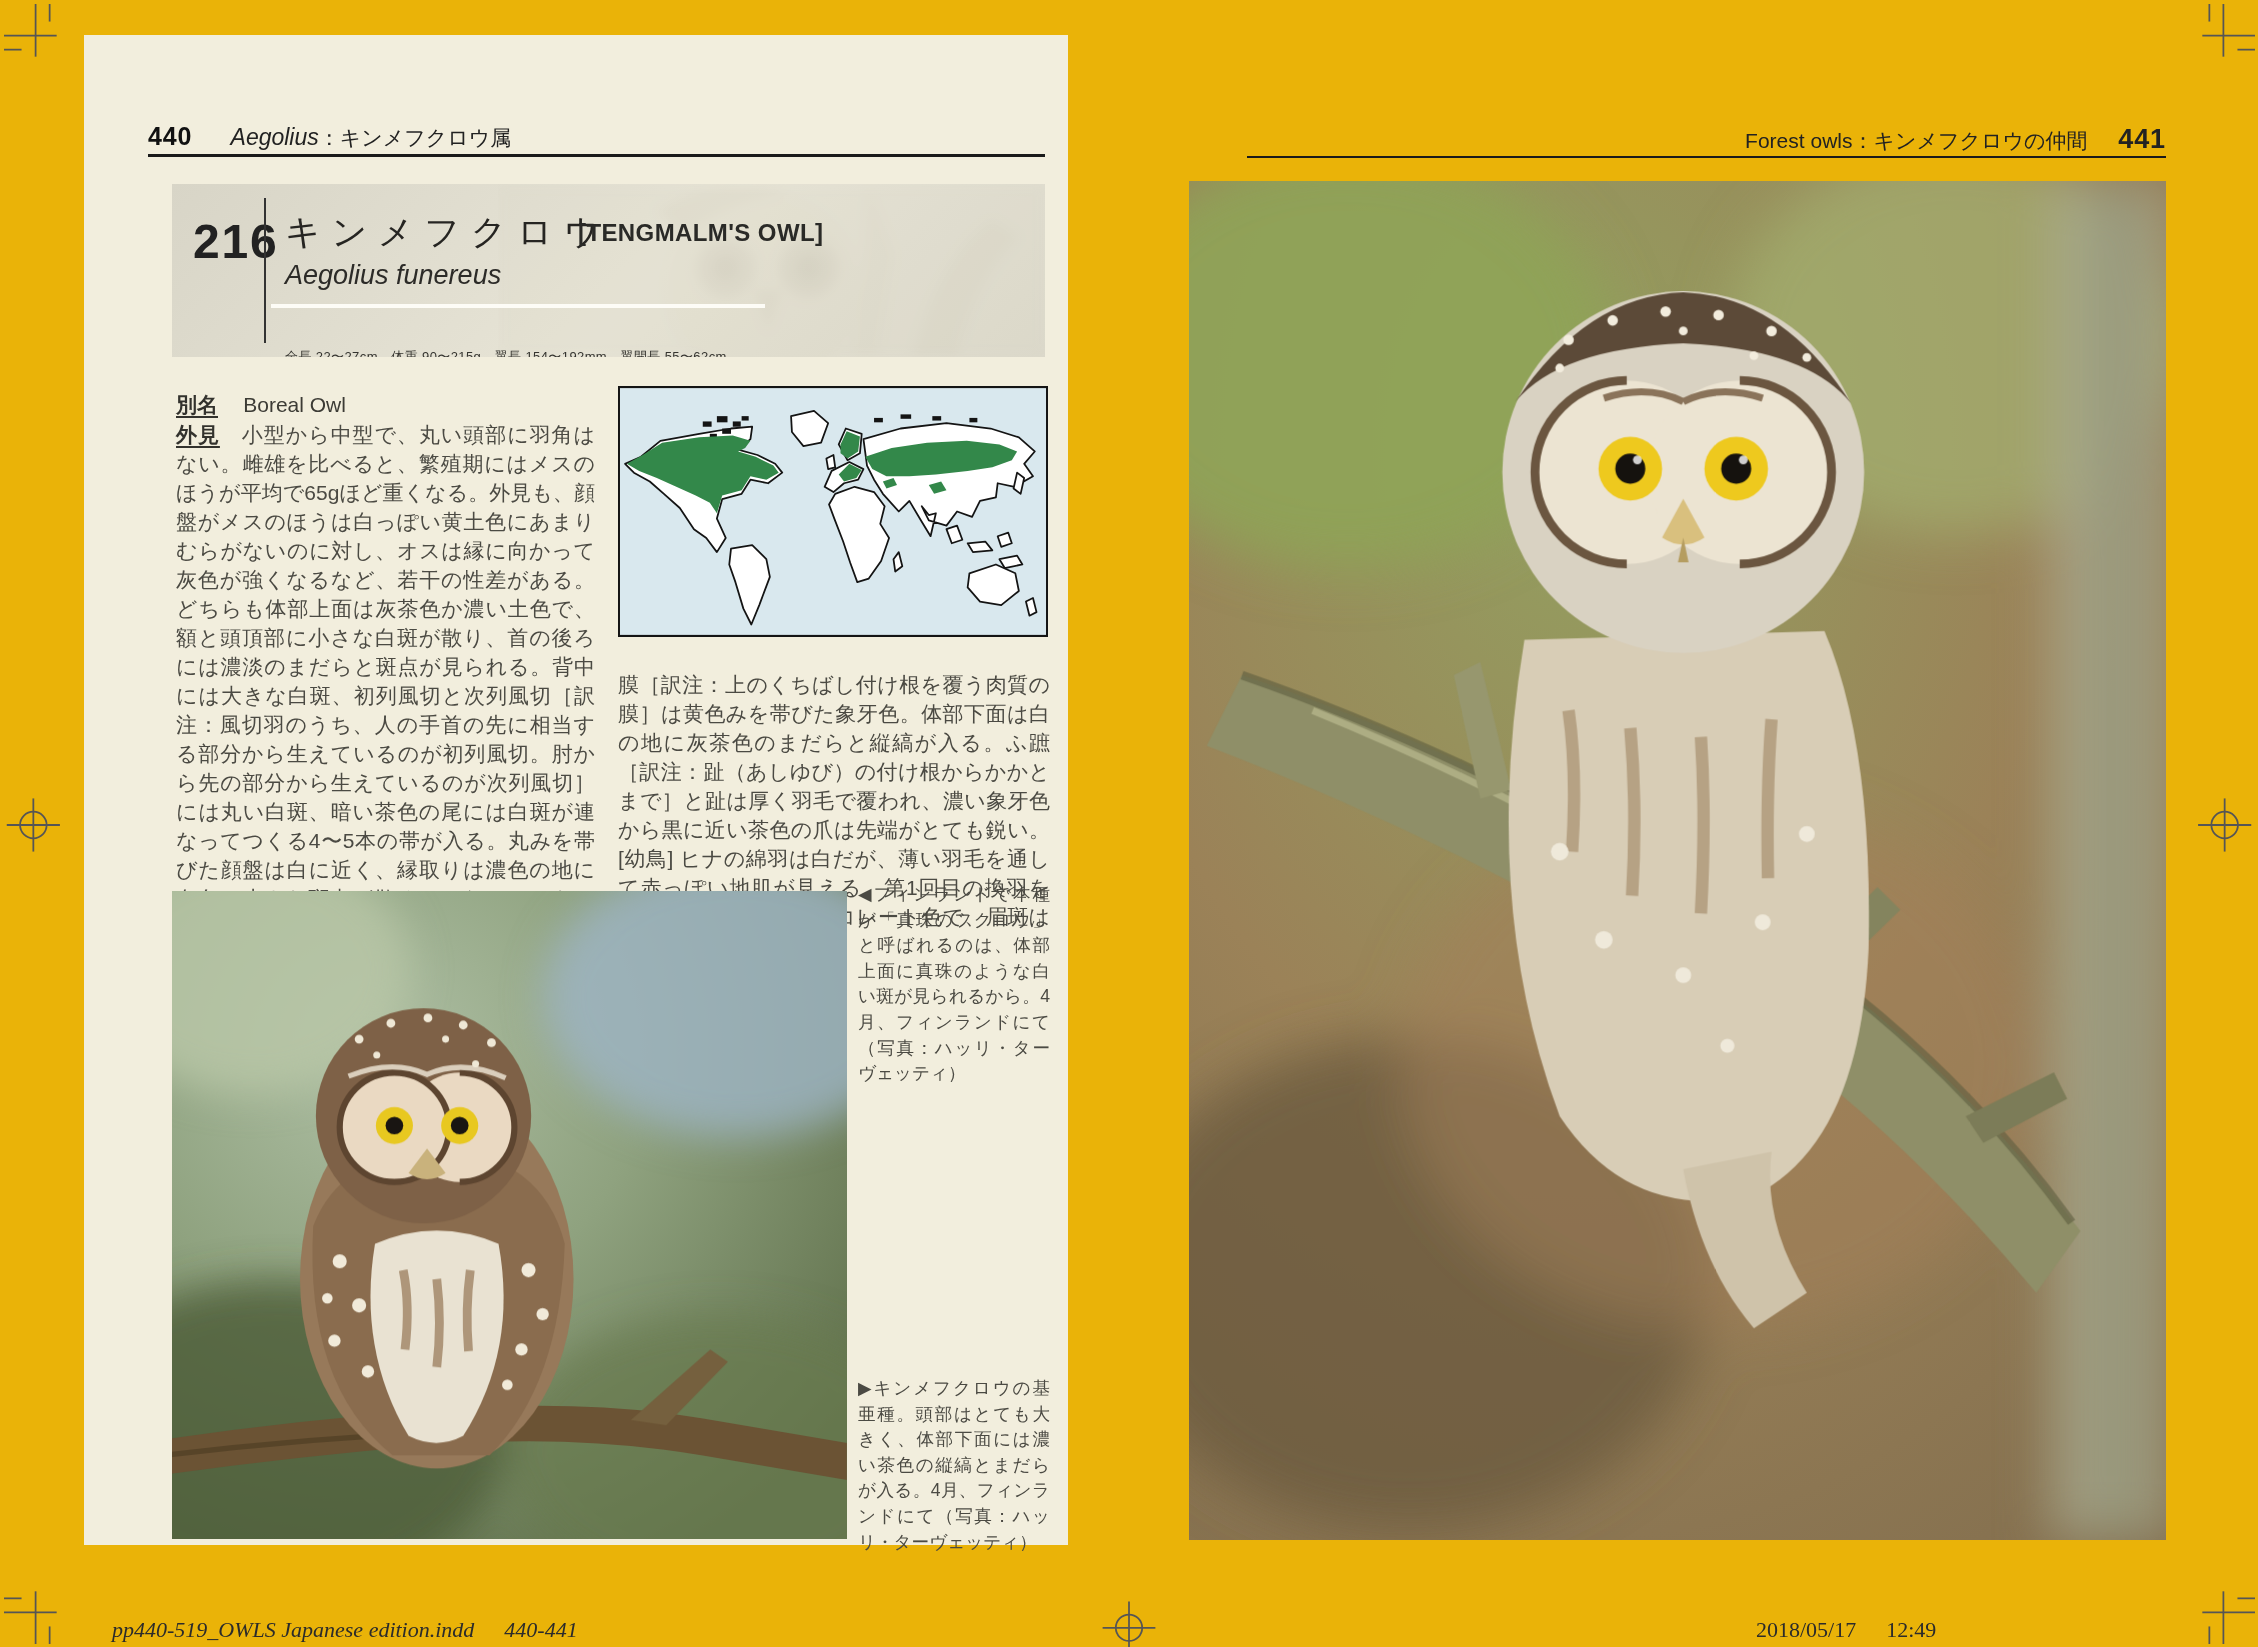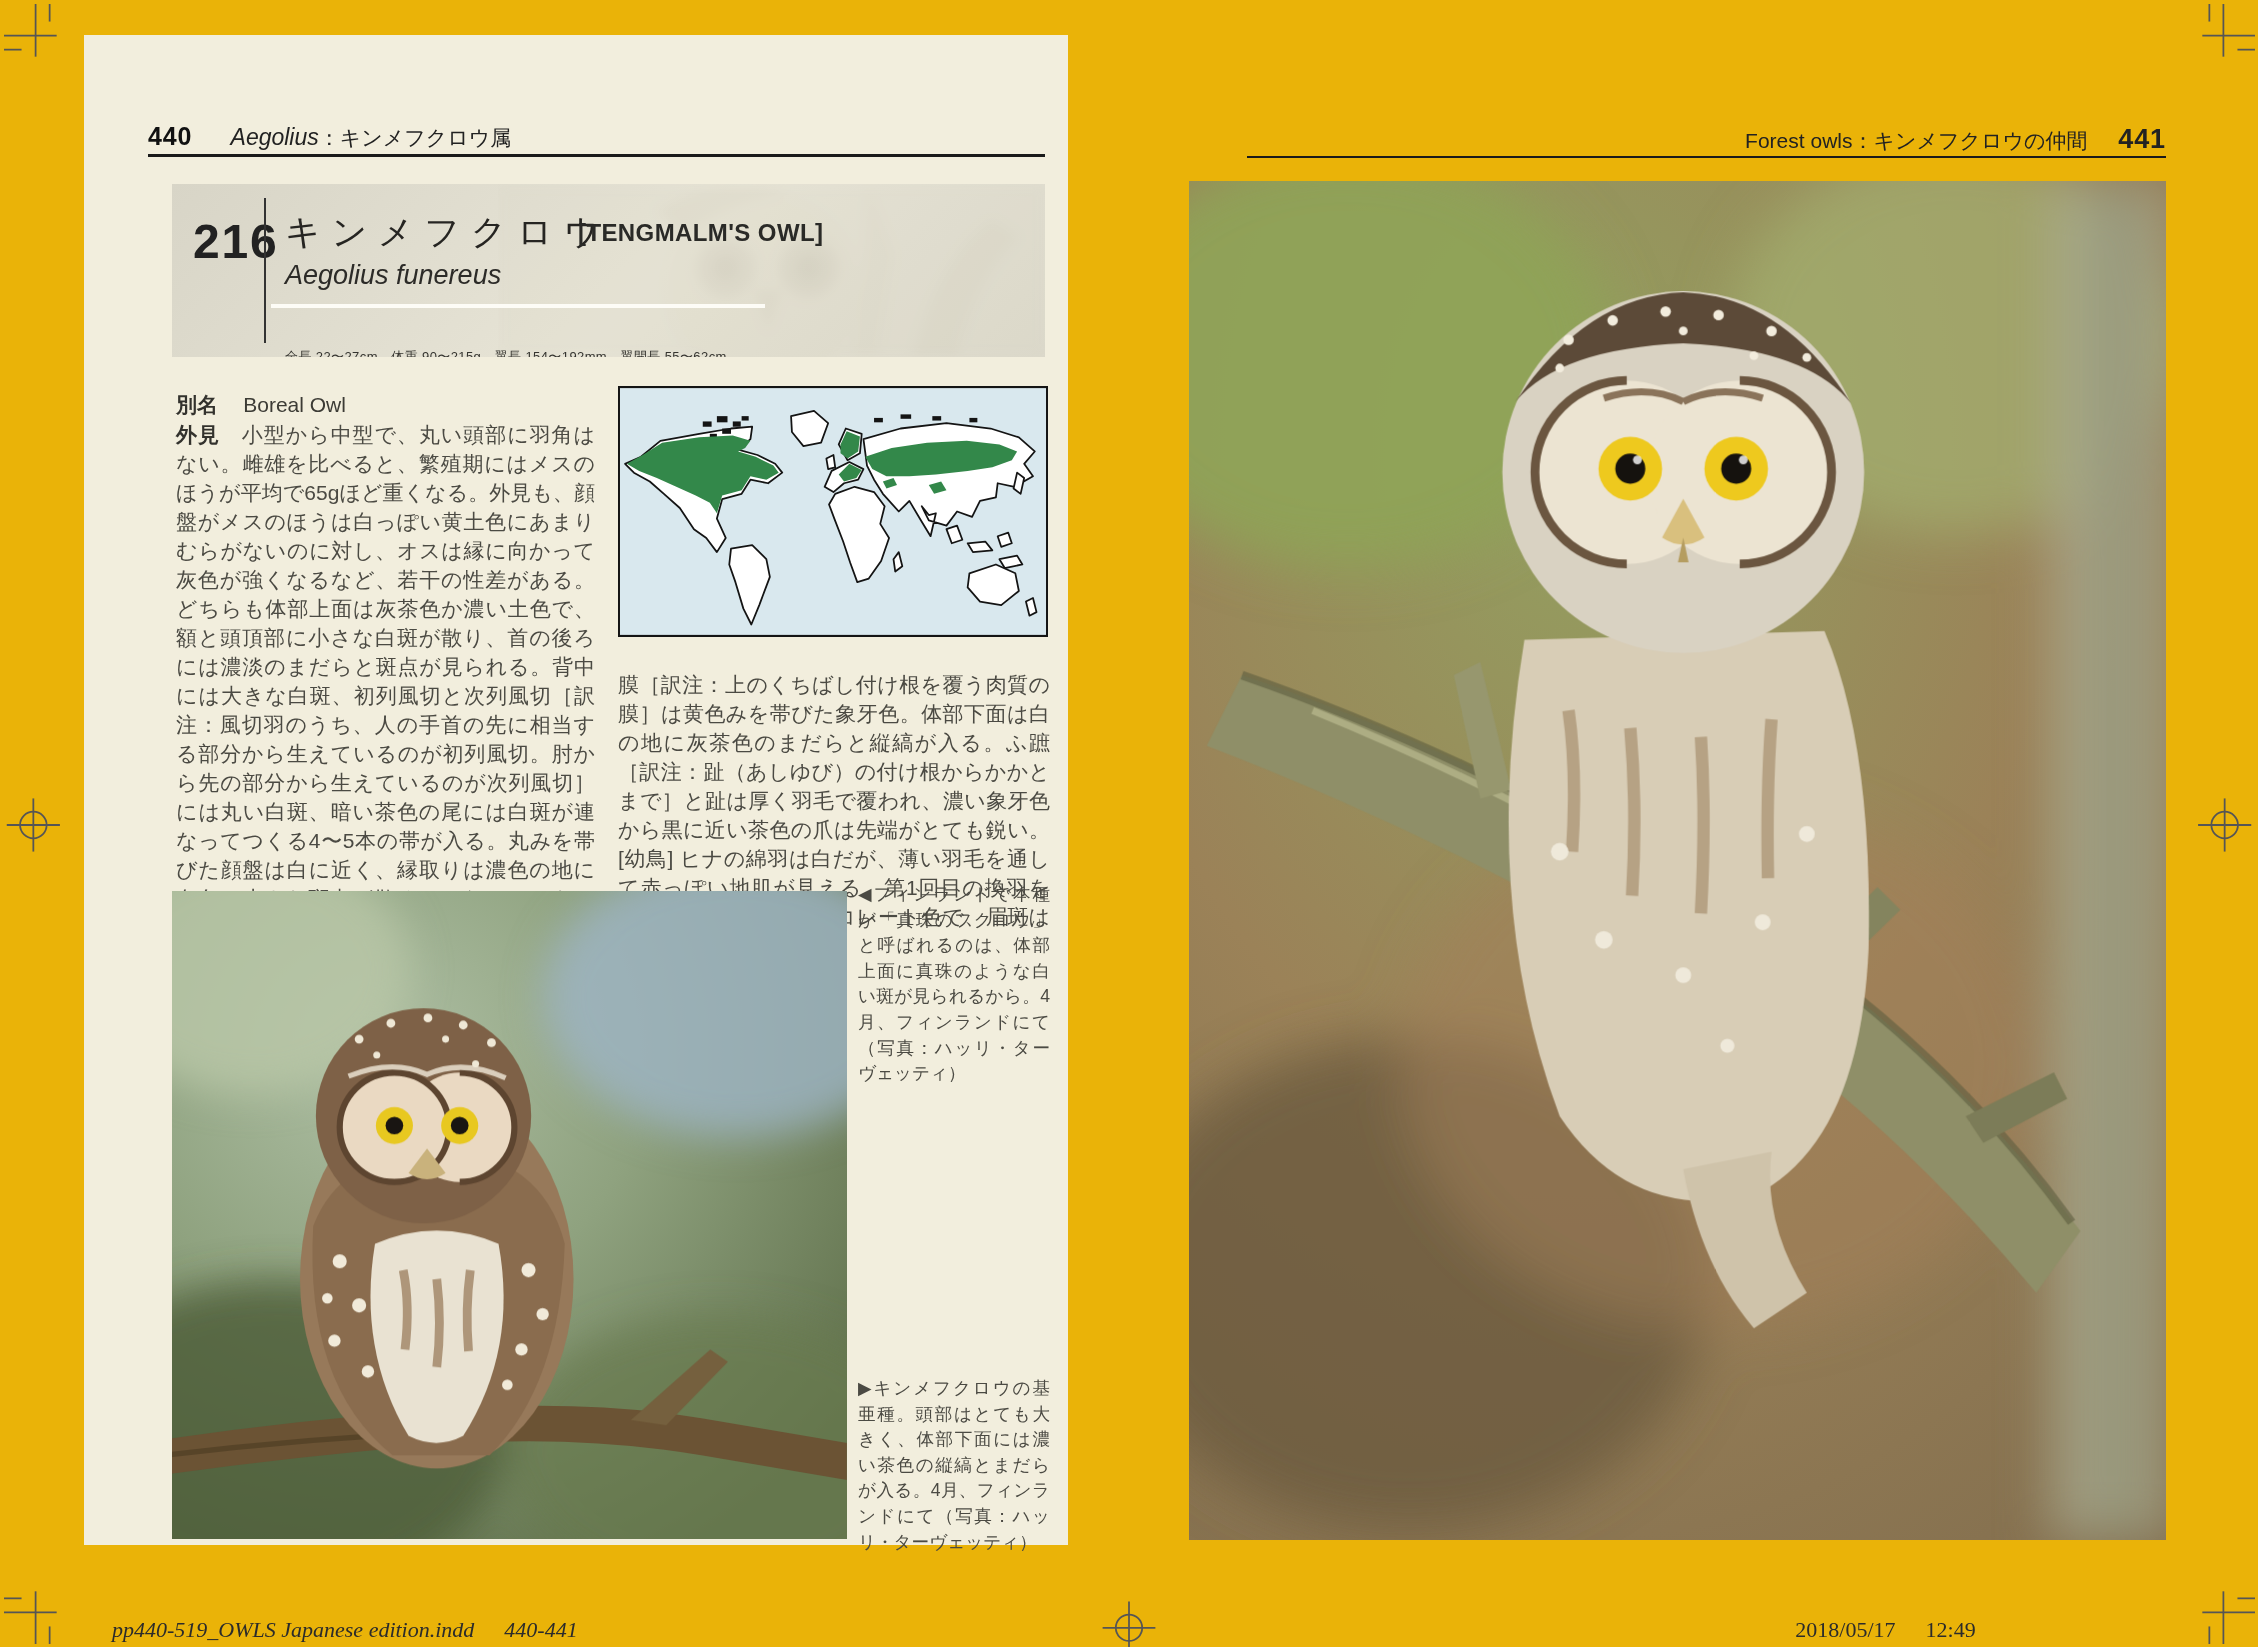--- a/index.html
+++ b/index.html
@@ -28,21 +28,21 @@
   .spnum{position:absolute;left:21px;top:30px;font-size:48px;font-weight:bold;letter-spacing:1.8px;color:#222;}
   .spdiv{position:absolute;left:92px;top:14px;width:1.8px;height:145px;background:#333;}
   .sptitle{position:absolute;left:113px;top:25px;font-size:35px;font-weight:normal;letter-spacing:10.6px;color:#262522;white-space:nowrap;}
   .speng{position:absolute;left:406px;top:35px;font-size:24px;font-weight:bold;letter-spacing:0.4px;color:#2a2a27;white-space:nowrap;}
   .spsci{position:absolute;left:113px;top:76px;font-size:27px;font-style:italic;color:#2c2b28;}
   .sprule{position:absolute;left:99px;top:120px;width:494px;height:3.5px;background:#fdfcf6;}
   .spmeas{position:absolute;left:113px;top:132px;font-size:13px;color:#35342f;letter-spacing:0.4px;white-space:nowrap;margin-top:32px;}
 
   
   .col{font-size:21px;line-height:29px;color:var(--body);text-align:justify;}
-  .col .lead{font-weight:bold;color:#33322d;text-underline-offset:4.4px;}
+  .col .lead{font-weight:bold;color:#33322d;text-decoration:underline;text-underline-offset:4.4px;}
   .colL{left:176px;top:390px;width:419px;}
   .colR{left:618px;top:670px;width:432px;}
   .aliasrow{margin-bottom:0.9px;}
   .aliasrow .en{margin-left:19.4px;color:#3c3b35;}
 
   
   .map{left:618px;top:386px;width:430px;height:251px;}
 
   
   .photo{overflow:hidden;}
@@ -55,21 +55,21 @@
   .cap2{left:858px;top:1376px;width:192px;}
 
   
   .hdr-r{left:1247px;top:124px;width:919px;text-align:right;font-size:21px;color:#222;white-space:nowrap;}
   .hdr-r .pageno{font-weight:bold;font-size:27px;margin-left:25px;letter-spacing:0.9px;}
   .hrule-r{left:1247px;top:156px;width:919px;height:2.2px;background:var(--rule);}
 
   
   .slug{font-family:"Liberation Serif","DejaVu Serif",serif;font-size:22px;color:#2b2b2b;top:1617px;white-space:nowrap;}
   .slugL{left:112px;font-style:italic;}
-  .slugR{left:1700px;width:371px;text-align:center;}
+  .slugR{left:1756px;width:371px;text-align:left;}
   .slug .gap{display:inline-block;width:30px;}
 </style>
 </head>
 <body>
 
 <div class="sheet">
 
   <svg class="abs mark" style="left:3.5px;top:3.5px" width="79" height="79" viewBox="0 0 90 90">
     <line x1="0" y1="36" x2="60" y2="36"></line>
       <line x1="36" y1="0" x2="36" y2="60"></line>

